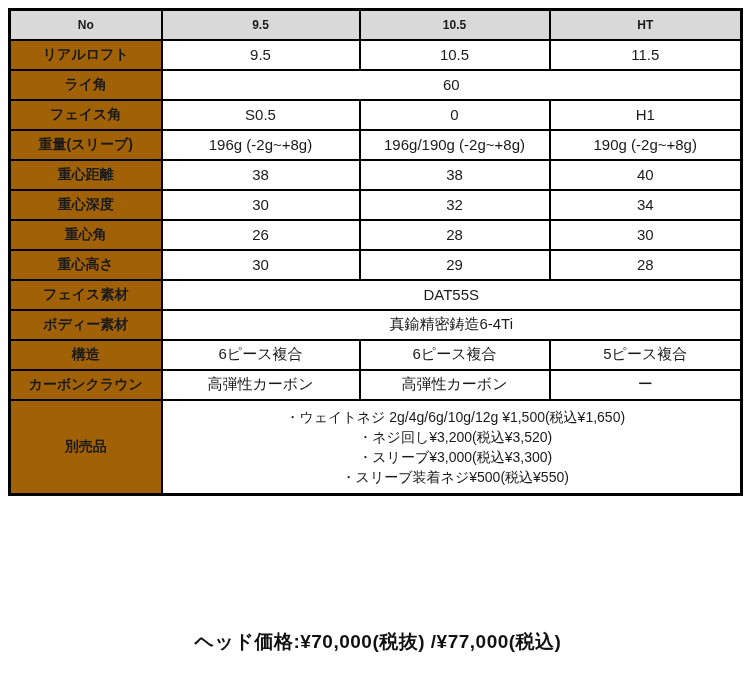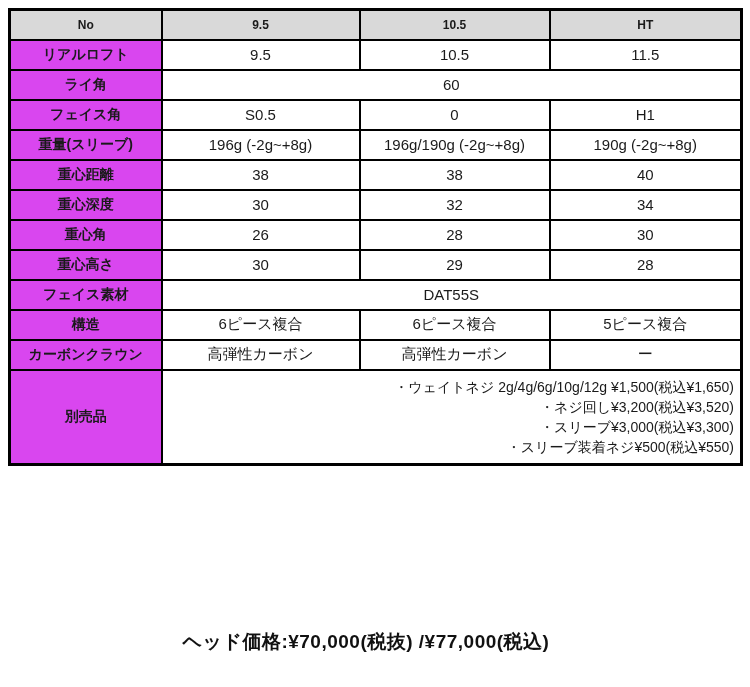--- a/index.html
+++ b/index.html
@@ -33,41 +33,41 @@
     color: #1a1a1a;
     overflow: hidden;
     white-space: nowrap;
   }
   .spec-table thead th {
     background: #d9d9d9;
     font-size: 12px;
     font-weight: bold;
   }
   .spec-table tbody th.label-cell {
-    background: #d946ef;
+    background: #a16207;
     font-size: 14px;
     font-weight: bold;
   }
   .spec-table td {
     background: #ffffff;
     font-size: 15px;
     font-weight: normal;
   }
   .spec-table td.list-cell {
     height: 92px;
-    text-align: right;
+    text-align: center;
     vertical-align: middle;
     padding: 6px 6px 6px 14px;
     font-size: 14px;
     line-height: 20px;
     white-space: normal;
   }
   .price-footer {
     position: absolute;
-    left: 0;
+    left: 12px;
     top: 629px;
     width: 732px;
     text-align: center;
     font-size: 19px;
     font-weight: bold;
     color: #111111;
     letter-spacing: 0.5px;
   }
 </style>
 </head>
@@ -135,20 +135,24 @@
           <th class="label-cell">重心高さ</th>
           <td>30</td>
           <td>29</td>
           <td>28</td>
         </tr>
         <tr>
           <th class="label-cell">フェイス素材</th>
           <td colspan="3">DAT55S</td>
         </tr>
         <tr>
+          <th class="label-cell">ボディー素材</th>
+          <td colspan="3">真鍮精密鋳造6-4Ti</td>
+        </tr>
+        <tr>
           <th class="label-cell">構造</th>
           <td>6ピース複合</td>
           <td>6ピース複合</td>
           <td>5ピース複合</td>
         </tr>
         <tr>
           <th class="label-cell">カーボンクラウン</th>
           <td>高弾性カーボン</td>
           <td>高弾性カーボン</td>
           <td>ー</td>

